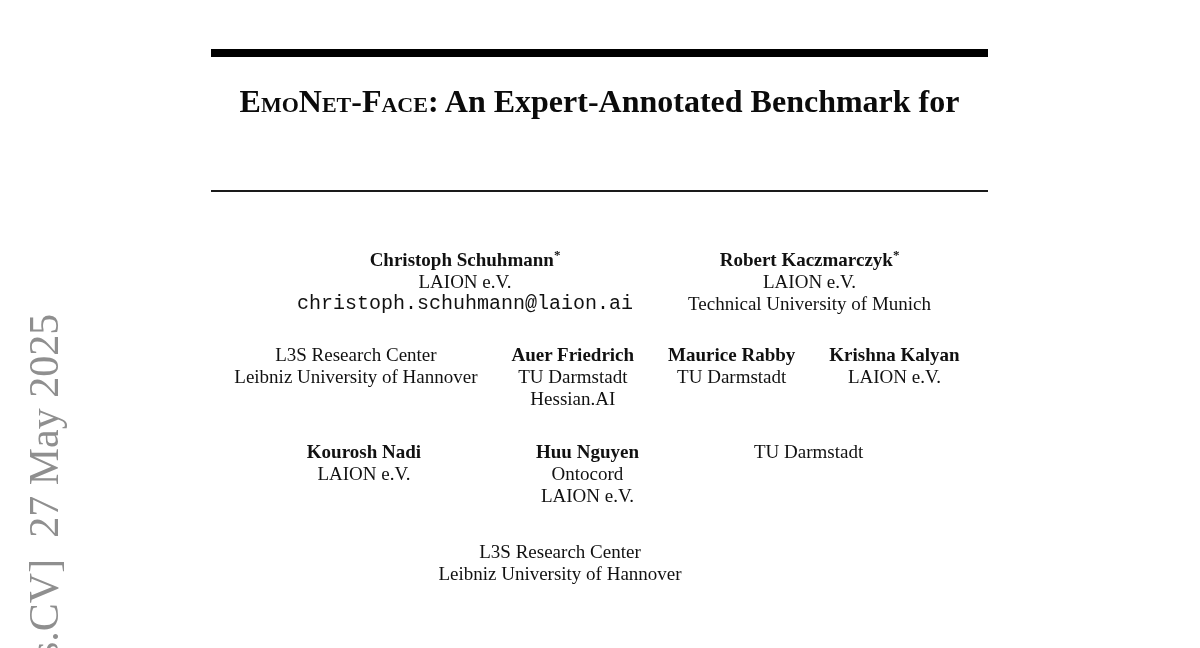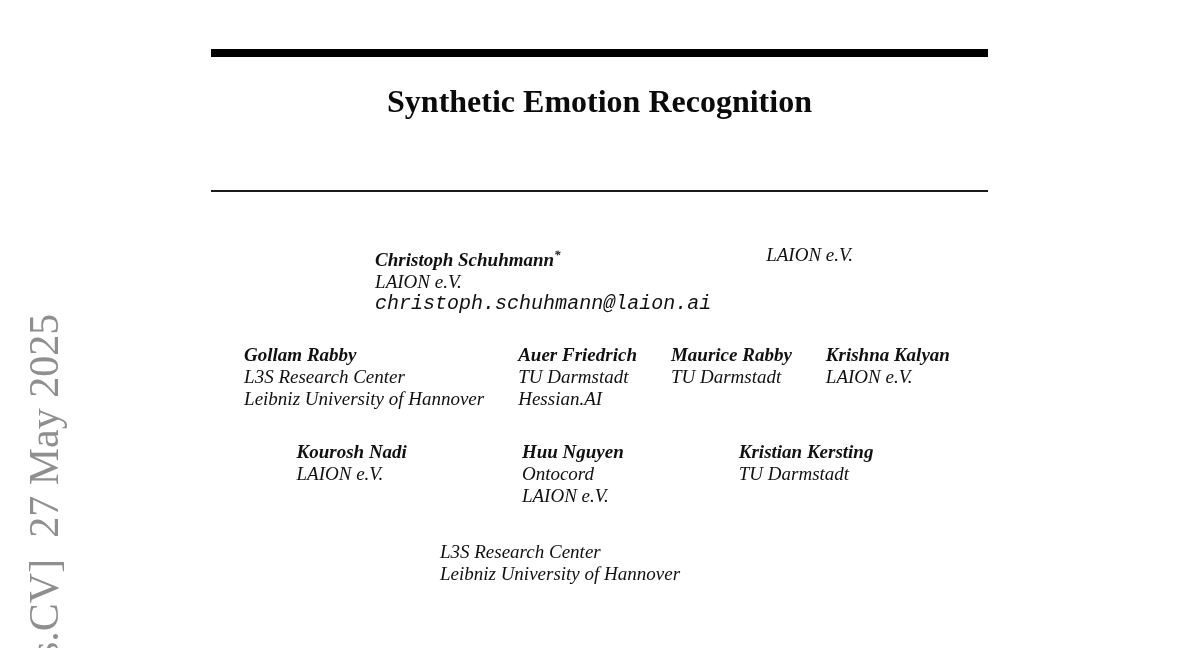--- a/index.html
+++ b/index.html
@@ -40,21 +40,21 @@
     left: 0;
     width: 1200px;
     display: flex;
     justify-content: center;
     align-items: flex-start;
   }
   .row1 { top: 244px; gap: 55px;  transform: translateX(14px); }
   .row2 { top: 344px; gap: 34px;  transform: translateX(-3px); }
   .row3 { top: 441px; gap: 115px; transform: translateX(-15px); }
   .row4 { top: 541px;             transform: translateX(-40px); }
-  .author-block { text-align: left; font-size: 19px; line-height: 22px; font-style: italic; }
+  .author-block { text-align: center; font-size: 19px; line-height: 22px; }
   .author-name  { font-weight: bold; white-space: nowrap; }
   .author-name sup { font-size: 13px; }
   .author-affil { white-space: nowrap; }
   .author-email {
     font-family: "Liberation Mono", monospace;
     font-size: 20px;
     white-space: nowrap;
   }
   .watermark {
     position: absolute;
@@ -71,39 +71,43 @@
 </head>
 <body>
 
 <div class="page">
 
   <div class="watermark">s.CV]  27 May 2025</div>
 
   <div class="top-rule"></div>
 
   <div class="title">
-    <div>Synthetic Emotion Recognition</div>
+    <div>
+      <span class="sc">EmoNet-Face:</span>
+      <span>An Expert-Annotated Benchmark for</span>
+    </div>
   </div>
 
   <div class="mid-rule"></div>
 
   <div class="row row1">
     <div class="author-block">
       <div class="author-name"><span>Christoph Schuhmann</span><sup>*</sup></div>
       <div class="author-affil">LAION e.V.</div>
       <div class="author-email">christoph.schuhmann@laion.ai</div>
     </div>
     <div class="author-block">
+      <div class="author-name"><span>Robert Kaczmarczyk</span><sup>*</sup></div>
       <div class="author-affil">LAION e.V.</div>
+      <div class="author-affil">Technical University of Munich</div>
     </div>
   </div>
 
   <div class="row row2">
     <div class="author-block">
-      <div class="author-name">Gollam Rabby</div>
       <div class="author-affil">L3S Research Center</div>
       <div class="author-affil">Leibniz University of Hannover</div>
     </div>
     <div class="author-block">
       <div class="author-name">Auer Friedrich</div>
       <div class="author-affil">TU Darmstadt</div>
       <div class="author-affil">Hessian.AI</div>
     </div>
     <div class="author-block">
       <div class="author-name">Maurice Rabby</div>
@@ -119,21 +123,20 @@
     <div class="author-block">
       <div class="author-name">Kourosh Nadi</div>
       <div class="author-affil">LAION e.V.</div>
     </div>
     <div class="author-block">
       <div class="author-name">Huu Nguyen</div>
       <div class="author-affil">Ontocord</div>
       <div class="author-affil">LAION e.V.</div>
     </div>
     <div class="author-block">
-      <div class="author-name">Kristian Kersting</div>
       <div class="author-affil">TU Darmstadt</div>
     </div>
   </div>
 
   <div class="row row4">
     <div class="author-block">
       <div class="author-affil">L3S Research Center</div>
       <div class="author-affil">Leibniz University of Hannover</div>
     </div>
   </div>

